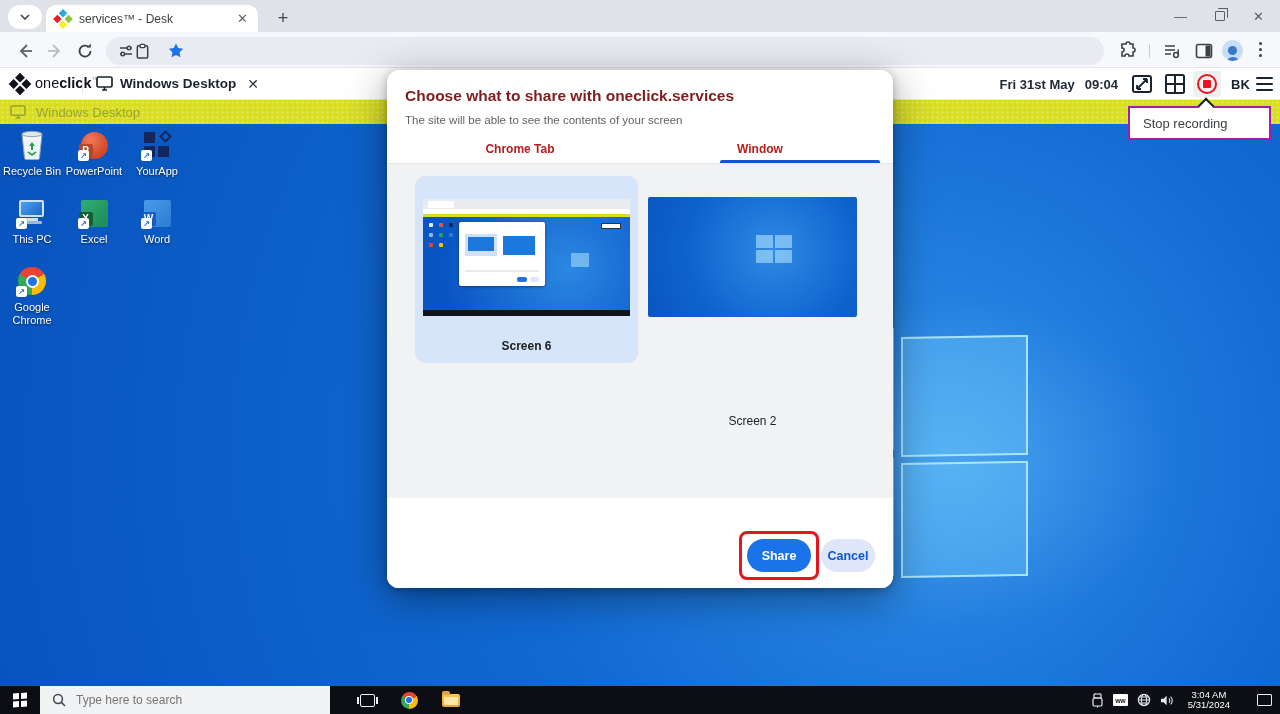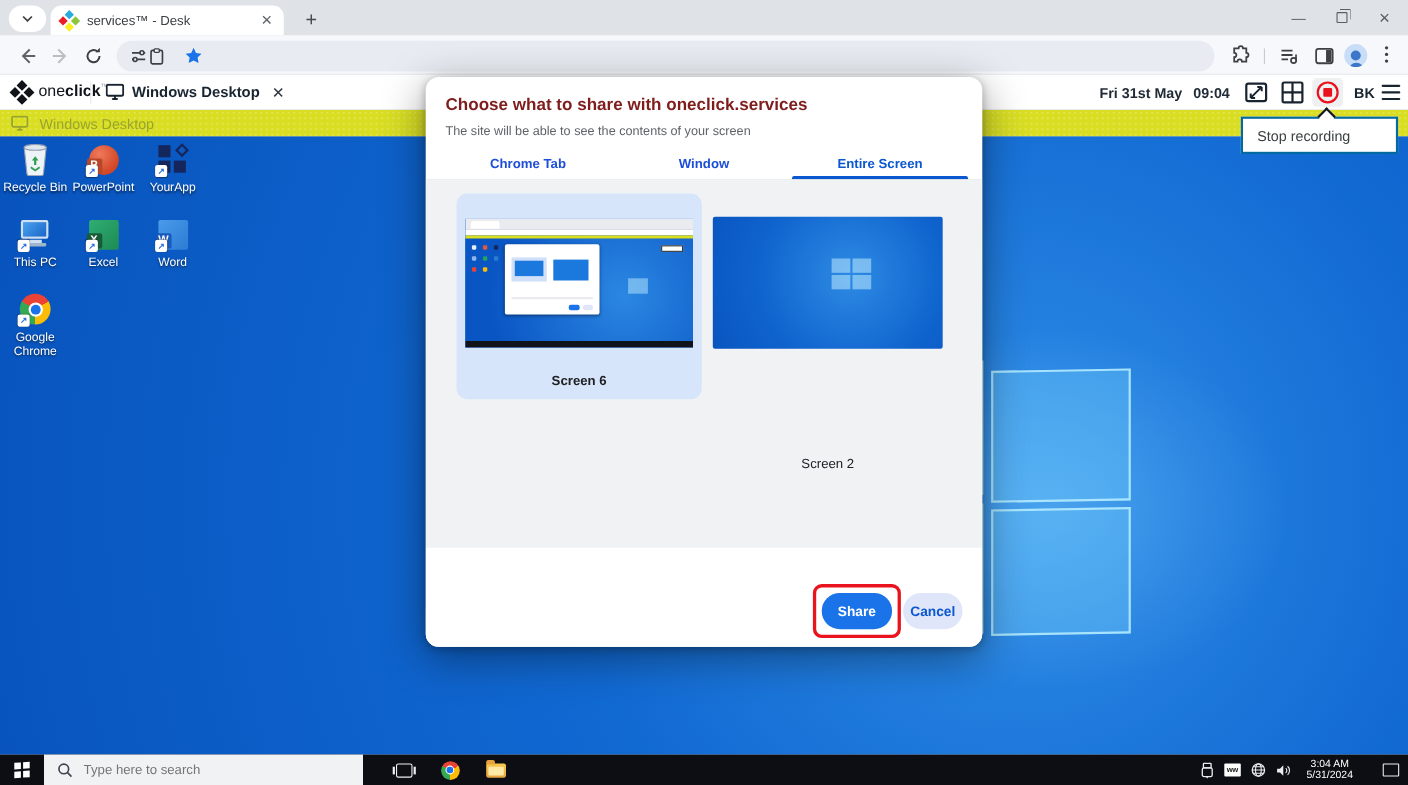--- a/index.html
+++ b/index.html
@@ -94,21 +94,21 @@
   .ic-chrome { width:28px; height:28px; border-radius:50%; background:conic-gradient(from 60deg, #fbbc05 0 120deg, #34a853 120deg 240deg, #ea4335 240deg 360deg); display:flex; align-items:center; justify-content:center; }
   .ic-chrome .ring { width:13px; height:13px; background:#fff; border-radius:50%; display:flex; align-items:center; justify-content:center; }
   .ic-chrome .core { width:9px; height:9px; background:#1a73e8; border-radius:50%; }
 
   
   .dialog { position:absolute; left:387px; top:70px; width:506px; height:518px; background:#fff; border-radius:12px;
             box-shadow:0 10px 40px rgba(0,0,0,.40), 0 2px 8px rgba(0,0,0,.25); overflow:hidden; }
   .dtitle { position:absolute; left:18px; top:17px; font-size:15.5px; font-weight:700; color:#7f1d1d; }
   .dsub { position:absolute; left:18px; top:44px; font-size:11.5px; color:#5f6368; }
   .dtabs { position:absolute; left:13px; top:66px; width:480px; height:27px; display:flex; }
-  .dtab { flex:1; text-align:center; font-size:12px; font-weight:700; color:#1d4ed8; padding-top:6px; }
+  .dtab { flex:1; text-align:center; font-size:12px; font-weight:700; color:#b91c1c; padding-top:6px; }
   .dtab.active { color:#0b57d0; }
   .tabline { position:absolute; left:333px; top:90px; width:160px; height:3px; background:#0b57d0; border-radius:2px 2px 0 0; }
   .dhair { position:absolute; left:0; top:93px; width:506px; height:1px; background:#e3e5e8; }
   .dcontent { position:absolute; left:0; top:94px; width:506px; height:334px; background:#f0f2f4; }
   .scard { position:absolute; left:28px; top:12px; width:223px; height:187px; background:#d7e5fb; border-radius:10px; }
   .sthumb1 { position:absolute; left:8px; top:23px; width:207px; height:117px; overflow:hidden; background:#0a55c4; }
   .slabel1 { position:absolute; left:0; bottom:10px; width:100%; text-align:center; font-size:12px; font-weight:700; color:#202124; }
   .sthumb2 { position:absolute; left:261px; top:33px; width:209px; height:120px; overflow:hidden; border-radius:2px;
              background:radial-gradient(circle at 60% 45%, #2e8be4 0%, #0f63cd 60%, #0a55c0 100%); }
   .slabel2 { position:absolute; left:261px; top:250px; width:209px; text-align:center; font-size:12px; color:#202124; }
@@ -137,21 +137,21 @@
   .ms-th1 i { position:absolute; left:3px; top:3px; width:26px; height:14px; background:#1b79dd; }
   .ms-th2 { position:absolute; left:44px; top:14px; width:32px; height:19px; background:#1b79dd; }
   .ms-line { position:absolute; left:6px; top:48px; width:74px; height:2px; background:#e8eaee; }
   .ms-btn1 { position:absolute; left:58px; top:55px; width:10px; height:5px; border-radius:2px; background:#1a73e8; }
   .ms-btn2 { position:absolute; left:71px; top:55px; width:9px; height:5px; border-radius:2px; background:#dfe6fa; }
   .ms-wlogo { position:absolute; left:148px; top:36px; width:18px; height:14px; background:rgba(190,235,255,.5); }
   .ms-tip { position:absolute; left:178px; top:6px; width:20px; height:6px; background:#fff; border:1px solid #333; }
   .ms-taskbar { position:absolute; left:0; top:111px; width:207px; height:6px; background:#11131a; }
 
   
-  .tooltip { position:absolute; left:1128px; top:106px; width:143px; height:34px; background:#fff; border:2px solid #0369a1; display:flex; align-items:center; padding-left:13px; font-size:13px; color:#3c4043; z-index:30; }
+  .tooltip { position:absolute; left:1128px; top:106px; width:143px; height:34px; background:#fff; border:2px solid #a21caf; display:flex; align-items:center; padding-left:13px; font-size:13px; color:#3c4043; z-index:30; }
   .tooltip .arrow { position:absolute; left:70px; top:-8px; width:12px; height:12px; background:#fff; border-left:2px solid #16181c; border-top:2px solid #16181c; transform:rotate(45deg); }
 
   
   .taskbar { position:absolute; left:0; top:686px; width:1280px; height:28px; background:#0c0e13; display:flex; align-items:center; }
   .startbtn { width:40px; height:28px; display:flex; align-items:center; justify-content:center; }
   .winflag { width:14px; height:14px; display:grid; grid-template-columns:6px 6px; grid-template-rows:6px 6px; gap:1.6px; transform:skewY(-4deg); }
   .winflag i { background:#fff; }
   .tsearch { width:290px; height:28px; background:#f1f2f4; display:flex; align-items:center; gap:10px; padding-left:12px; }
   .tsearch input { border:none; outline:none; background:transparent; font-size:12px; color:#000000; font-family:"Liberation Sans",sans-serif; width:200px; }
   .tbtn { width:42px; height:28px; display:flex; align-items:center; justify-content:center; }
@@ -377,21 +377,20 @@
       <span class="dlabel" style="width:50px">Google Chrome</span>
     </div>
   </div>
 
   <div class="dialog">
     <div class="dtitle">Choose what to share with oneclick.services</div>
     <div class="dsub">The site will be able to see the contents of your screen</div>
     <div class="dtabs">
       <div class="dtab">Chrome Tab</div>
       <div class="dtab">Window</div>
-      <div class="dtab active">Entire Screen</div>
     </div>
     <div class="tabline"></div>
     <div class="dhair"></div>
 
     <div class="dcontent">
       <div class="scard">
         <div class="sthumb1">
           <div class="ms-chrome">
               <div class="ms-tab"></div>
             </div>

